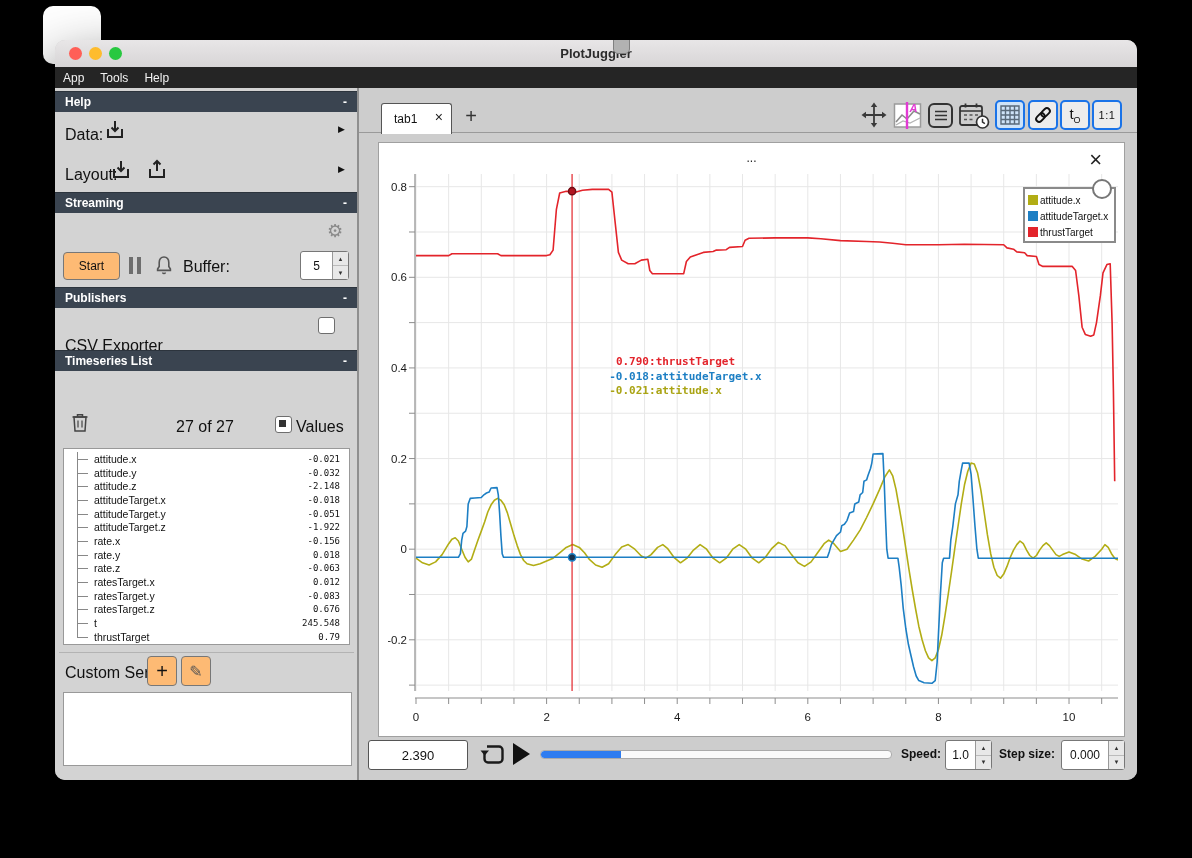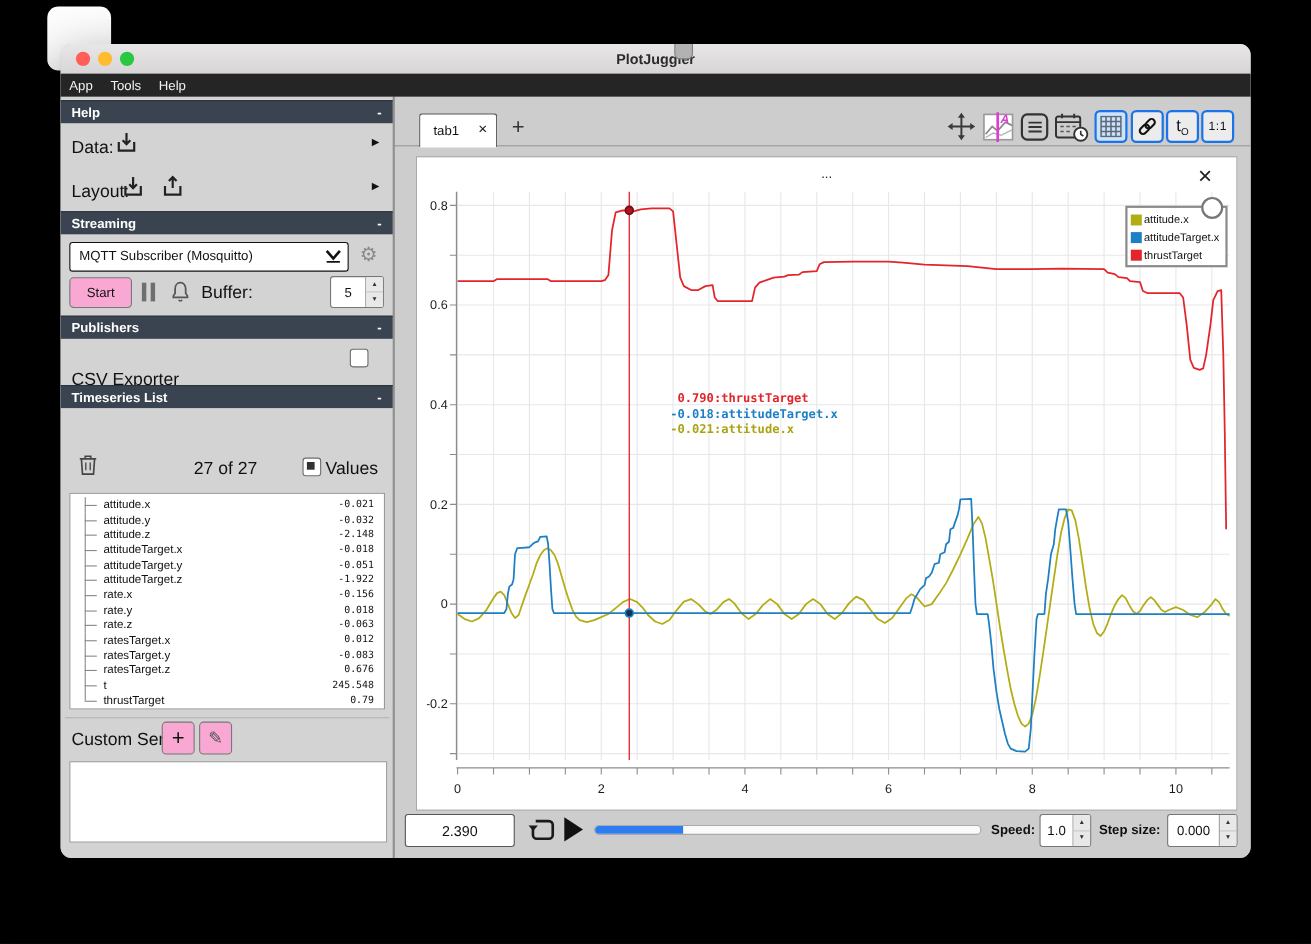--- a/index.html
+++ b/index.html
@@ -22,21 +22,21 @@
   #sidebarbg{position:absolute;left:0;top:48px;width:302px;height:692px;background:#d3d3d3;}
   #splitter{position:absolute;left:302px;top:48px;width:2px;height:692px;background:#8f8f8f;}
   #rightbg{position:absolute;left:304px;top:48px;width:778px;height:692px;background:#cdcdcd;}
   .sechdr{position:absolute;left:0;width:302px;height:20px;background:#3a4450;color:#fff;
     font-size:12px;font-weight:bold;line-height:20px;padding:0;border-top:1px solid #2c343d;}
   .sechdr .t{margin-left:10px;}
   .sechdr .minus{position:absolute;right:10px;top:0;font-weight:bold;}
   .slabel{position:absolute;font-size:16px;color:#111;}
   .arrowr{position:absolute;font-size:9px;color:#111;}
   .iconbtn{position:absolute;}
-  .btn{position:absolute;background:#f9a8d4;border:1px solid #777;border-radius:4px;
+  .btn{position:absolute;background:#fdba74;border:1px solid #777;border-radius:4px;
     font-size:12px;color:#111;display:flex;align-items:center;justify-content:center;}
   .combo{position:absolute;left:8px;top:180px;width:252px;height:25px;background:#fff;
     border:1.5px solid #111;border-radius:3px;}
   .combo .cv{position:absolute;left:8px;top:4px;font-size:12px;color:#111;}
   .combo .chev{position:absolute;right:4px;top:4px;}
   .spin{position:absolute;background:#fff;border:1px solid #777;border-radius:3px;display:flex;}
   .spin .val{flex:1;font-size:12px;color:#111;display:flex;align-items:center;justify-content:center;}
   .spin .steps{width:15px;border-left:1px solid #999;display:flex;flex-direction:column;}
   .spin .steps div{flex:1;background:#e8e8e8;display:flex;align-items:center;justify-content:center;
     font-size:6px;color:#333;}
@@ -141,27 +141,20 @@
   </svg>
   <svg class="iconbtn" style="left:90px;top:118px;" width="24" height="24" viewBox="0 0 24 24">
     <path d="M5 11v8h14v-8" fill="none" stroke="#222" stroke-width="2"></path>
     <path d="M12 13V3M8.5 6.5L12 3l3.5 3.5" fill="none" stroke="#222" stroke-width="2"></path>
   </svg>
   <div class="arrowr" style="left:283px;top:124px;">▶</div>
 
   <div class="sechdr" style="top:152px;">
     <span class="t">Streaming</span>
     <span class="minus">-</span>
-  </div>
-  <div class="combo">
-    <span class="cv">MQTT Subscriber (Mosquitto)</span>
-    <svg class="chev" width="18" height="16" viewBox="0 0 18 16">
-      <polyline points="3,3 9,10 15,3" fill="none" stroke="#111" stroke-width="2.4"></polyline>
-      <line x1="3" y1="13" x2="15" y2="13" stroke="#111" stroke-width="1.6"></line>
-    </svg>
   </div>
   <div class="iconbtn" style="left:272px;top:180px;font-size:18px;color:#8a8a8a;">⚙</div>
   <div class="btn" style="left:8px;top:212px;width:55px;height:26px;">
     <span>Start</span>
   </div>
   <div class="iconbtn" style="left:74px;top:217px;display:flex;gap:4px;">
     <div style="width:4px;height:17px;background:#6e6e6e;"></div>
       <div style="width:4px;height:17px;background:#6e6e6e;"></div>
   </div>
   <svg class="iconbtn" style="left:98px;top:214px;" width="22" height="22" viewBox="0 0 22 22">

